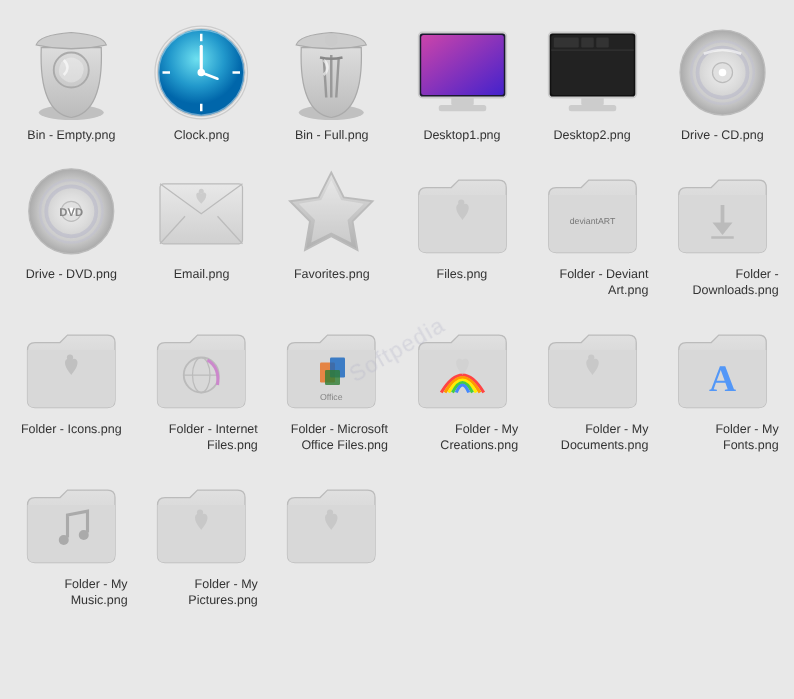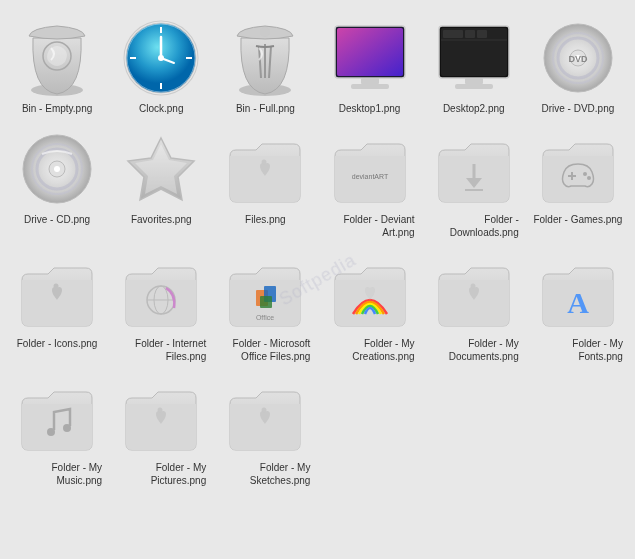--- a/index.html
+++ b/index.html
@@ -165,58 +165,79 @@
       <rect x="30" y="56" width="18" height="6" rx="1" fill="#ccc"></rect>
       <rect x="20" y="62" width="38" height="5" rx="2" fill="#ccc"></rect>
     </svg>
       </div>
       <div class="icon-label">Desktop2.png</div>
     </div>
     <div class="icon-cell">
       <div class="icon-img">
         <svg width="78" height="78" viewBox="0 0 78 78">
       <defs>
+        <radialGradient id="cd1" cx="50%" cy="50%">
+          <stop offset="0%" stop-color="#eee"></stop>
+          <stop offset="40%" stop-color="#ddd"></stop>
+          <stop offset="70%" stop-color="#ccc"></stop>
+          <stop offset="100%" stop-color="#aaa"></stop>
+        </radialGradient>
+      </defs>
+      <circle cx="39" cy="39" r="34" fill="url(#cd1)" stroke="#bbb" stroke-width="1"></circle>
+      <circle cx="39" cy="39" r="8" fill="#e0e0e0" stroke="#bbb" stroke-width="1"></circle>
+      <circle cx="39" cy="39" r="3" fill="white"></circle>
+
+      <circle cx="39" cy="39" r="20" fill="none" stroke="rgba(180,180,200,0.5)" stroke-width="3"></circle>
+      <circle cx="39" cy="39" r="25" fill="none" stroke="rgba(190,190,210,0.4)" stroke-width="2"></circle>
+      <path d="M24 24 Q39 18 54 24" stroke="rgba(255,255,255,0.6)" stroke-width="2" fill="none"></path>
+    </svg>
+      </div>
+      <div class="icon-label">Drive - CD.png</div>
+    </div>
+    <div class="icon-cell">
+      <div class="icon-img">
+        <svg width="78" height="78" viewBox="0 0 78 78">
+      <defs>
         <radialGradient id="dvd1" cx="50%" cy="50%">
           <stop offset="0%" stop-color="#eee"></stop>
           <stop offset="40%" stop-color="#ddd"></stop>
           <stop offset="70%" stop-color="#ccc"></stop>
           <stop offset="100%" stop-color="#aaa"></stop>
         </radialGradient>
       </defs>
       <circle cx="39" cy="39" r="34" fill="url(#dvd1)" stroke="#bbb" stroke-width="1"></circle>
       <circle cx="39" cy="39" r="8" fill="#e0e0e0" stroke="#bbb" stroke-width="1"></circle>
       <circle cx="39" cy="39" r="3" fill="white"></circle>
       <circle cx="39" cy="39" r="20" fill="none" stroke="rgba(180,180,200,0.5)" stroke-width="3"></circle>
       <circle cx="39" cy="39" r="25" fill="none" stroke="rgba(190,190,210,0.4)" stroke-width="2"></circle>
       <text x="39" y="43" text-anchor="middle" font-size="9" font-weight="bold" fill="#888">DVD</text>
     </svg>
       </div>
       <div class="icon-label">Drive - DVD.png</div>
     </div>
     <div class="icon-cell">
       <div class="icon-img">
-        <svg width="78" height="78" viewBox="0 0 78 78">
-      <defs>
-        <radialGradient id="cd1" cx="50%" cy="50%">
-          <stop offset="0%" stop-color="#eee"></stop>
-          <stop offset="40%" stop-color="#ddd"></stop>
-          <stop offset="70%" stop-color="#ccc"></stop>
-          <stop offset="100%" stop-color="#aaa"></stop>
-        </radialGradient>
-      </defs>
-      <circle cx="39" cy="39" r="34" fill="url(#cd1)" stroke="#bbb" stroke-width="1"></circle>
-      <circle cx="39" cy="39" r="8" fill="#e0e0e0" stroke="#bbb" stroke-width="1"></circle>
-      <circle cx="39" cy="39" r="3" fill="white"></circle>
-
-      <circle cx="39" cy="39" r="20" fill="none" stroke="rgba(180,180,200,0.5)" stroke-width="3"></circle>
-      <circle cx="39" cy="39" r="25" fill="none" stroke="rgba(190,190,210,0.4)" stroke-width="2"></circle>
-      <path d="M24 24 Q39 18 54 24" stroke="rgba(255,255,255,0.6)" stroke-width="2" fill="none"></path>
-    </svg>
-      </div>
-      <div class="icon-label">Drive - CD.png</div>
+        <svg width="78" height="72" viewBox="0 0 78 72">
+      <defs>
+            <linearGradient id="env" x1="0" y1="0" x2="0" y2="1">
+              <stop offset="0%" stop-color="#e8e8e8"></stop>
+              <stop offset="100%" stop-color="#d0d0d0"></stop>
+            </linearGradient>
+          </defs>
+      <rect x="6" y="14" width="66" height="48" rx="3" fill="url(#env)" stroke="#bbb" stroke-width="1"></rect>
+
+      <path d="M6 14 L39 38 L72 14" fill="none" stroke="#bbb" stroke-width="1"></path>
+      <path d="M6 62 L26 40" stroke="#bbb" stroke-width="1"></path>
+      <path d="M72 62 L52 40" stroke="#bbb" stroke-width="1"></path>
+
+      <path d="M39 22 C37 20 35 21 35 23 C35 26 37 28 39 30 C41 28 43 26 43 23 C43 21 41 20 39 22Z" fill="#ccc"></path>
+      <circle cx="39" cy="20" r="2" fill="#ccc"></circle>
+    </svg>
+      </div>
+      <div class="icon-label">Email.png</div>
     </div>
     <div class="icon-cell">
       <div class="icon-img">
         <svg width="78" height="78" viewBox="0 0 78 78">
       <defs>
             <linearGradient id="fav" x1="0" y1="0" x2="0" y2="1">
               <stop offset="0%" stop-color="#e0e0e0"></stop>
               <stop offset="100%" stop-color="#b0b0b0"></stop>
             </linearGradient>
           </defs>
@@ -271,41 +292,20 @@
           </defs>
       <path d="M4 22 Q4 16 10 16 L30 16 L36 10 L68 10 Q74 10 74 16 L74 62 Q74 68 68 68 L10 68 Q4 68 4 62 Z" fill="url(#fdl)" stroke="#bbb" stroke-width="1"></path>
       <path d="M4 22 L74 22 L74 62 Q74 68 68 68 L10 68 Q4 68 4 62 Z" fill="#d8d8d8"></path>
 
       <line x1="39" y1="30" x2="39" y2="52" stroke="#bbb" stroke-width="3"></line>
       <path d="M31 44 L39 54 L47 44" fill="#bbb"></path>
       <line x1="30" y1="56" x2="48" y2="56" stroke="#bbb" stroke-width="2"></line>
     </svg>
       </div>
       <div class="icon-label">Folder - Downloads.png</div>
-    </div>
-    <div class="icon-cell">
-      <div class="icon-img">
-        <svg width="78" height="70" viewBox="0 0 78 70">
-      <defs>
-            <linearGradient id="fgm" x1="0" y1="0" x2="0" y2="1">
-              <stop offset="0%" stop-color="#e0e0e0"></stop>
-              <stop offset="100%" stop-color="#c8c8c8"></stop>
-            </linearGradient>
-          </defs>
-      <path d="M4 22 Q4 16 10 16 L30 16 L36 10 L68 10 Q74 10 74 16 L74 62 Q74 68 68 68 L10 68 Q4 68 4 62 Z" fill="url(#fgm)" stroke="#bbb" stroke-width="1"></path>
-      <path d="M4 22 L74 22 L74 62 Q74 68 68 68 L10 68 Q4 68 4 62 Z" fill="#d8d8d8"></path>
-
-      <path d="M25 38 Q28 30 39 30 Q50 30 53 38 Q56 46 53 50 Q50 54 46 52 L32 52 Q28 54 25 50 Q22 46 25 38Z" fill="none" stroke="#aaa" stroke-width="1.5"></path>
-      <line x1="33" y1="38" x2="33" y2="46" stroke="#aaa" stroke-width="2"></line>
-      <line x1="29" y1="42" x2="37" y2="42" stroke="#aaa" stroke-width="2"></line>
-      <circle cx="46" cy="40" r="2" fill="#aaa"></circle>
-      <circle cx="50" cy="44" r="2" fill="#aaa"></circle>
-    </svg>
-      </div>
-      <div class="icon-label">Folder - Games.png</div>
     </div>
     <div class="icon-cell">
       <div class="icon-img">
         <svg width="78" height="70" viewBox="0 0 78 70">
       <defs>
             <linearGradient id="fic" x1="0" y1="0" x2="0" y2="1">
               <stop offset="0%" stop-color="#e0e0e0"></stop>
               <stop offset="100%" stop-color="#c8c8c8"></stop>
             </linearGradient>
           </defs>
@@ -463,15 +463,14 @@
               <stop offset="100%" stop-color="#c8c8c8"></stop>
             </linearGradient>
           </defs>
       <path d="M4 22 Q4 16 10 16 L30 16 L36 10 L68 10 Q74 10 74 16 L74 62 Q74 68 68 68 L10 68 Q4 68 4 62 Z" fill="url(#fms)" stroke="#bbb" stroke-width="1"></path>
       <path d="M4 22 L74 22 L74 62 Q74 68 68 68 L10 68 Q4 68 4 62 Z" fill="#d8d8d8"></path>
 
       <path d="M39 30 C37 28 34 29 34 32 C34 36 37 39 39 42 C41 39 44 36 44 32 C44 29 41 28 39 30Z" fill="#c8c8c8"></path>
       <circle cx="38" cy="28" r="2.5" fill="#c8c8c8"></circle>
     </svg>
       </div>
-      <div class="icon-label">Folder - My Sketches.png</div>
     </div>
   </div>
 
 </body></html>

